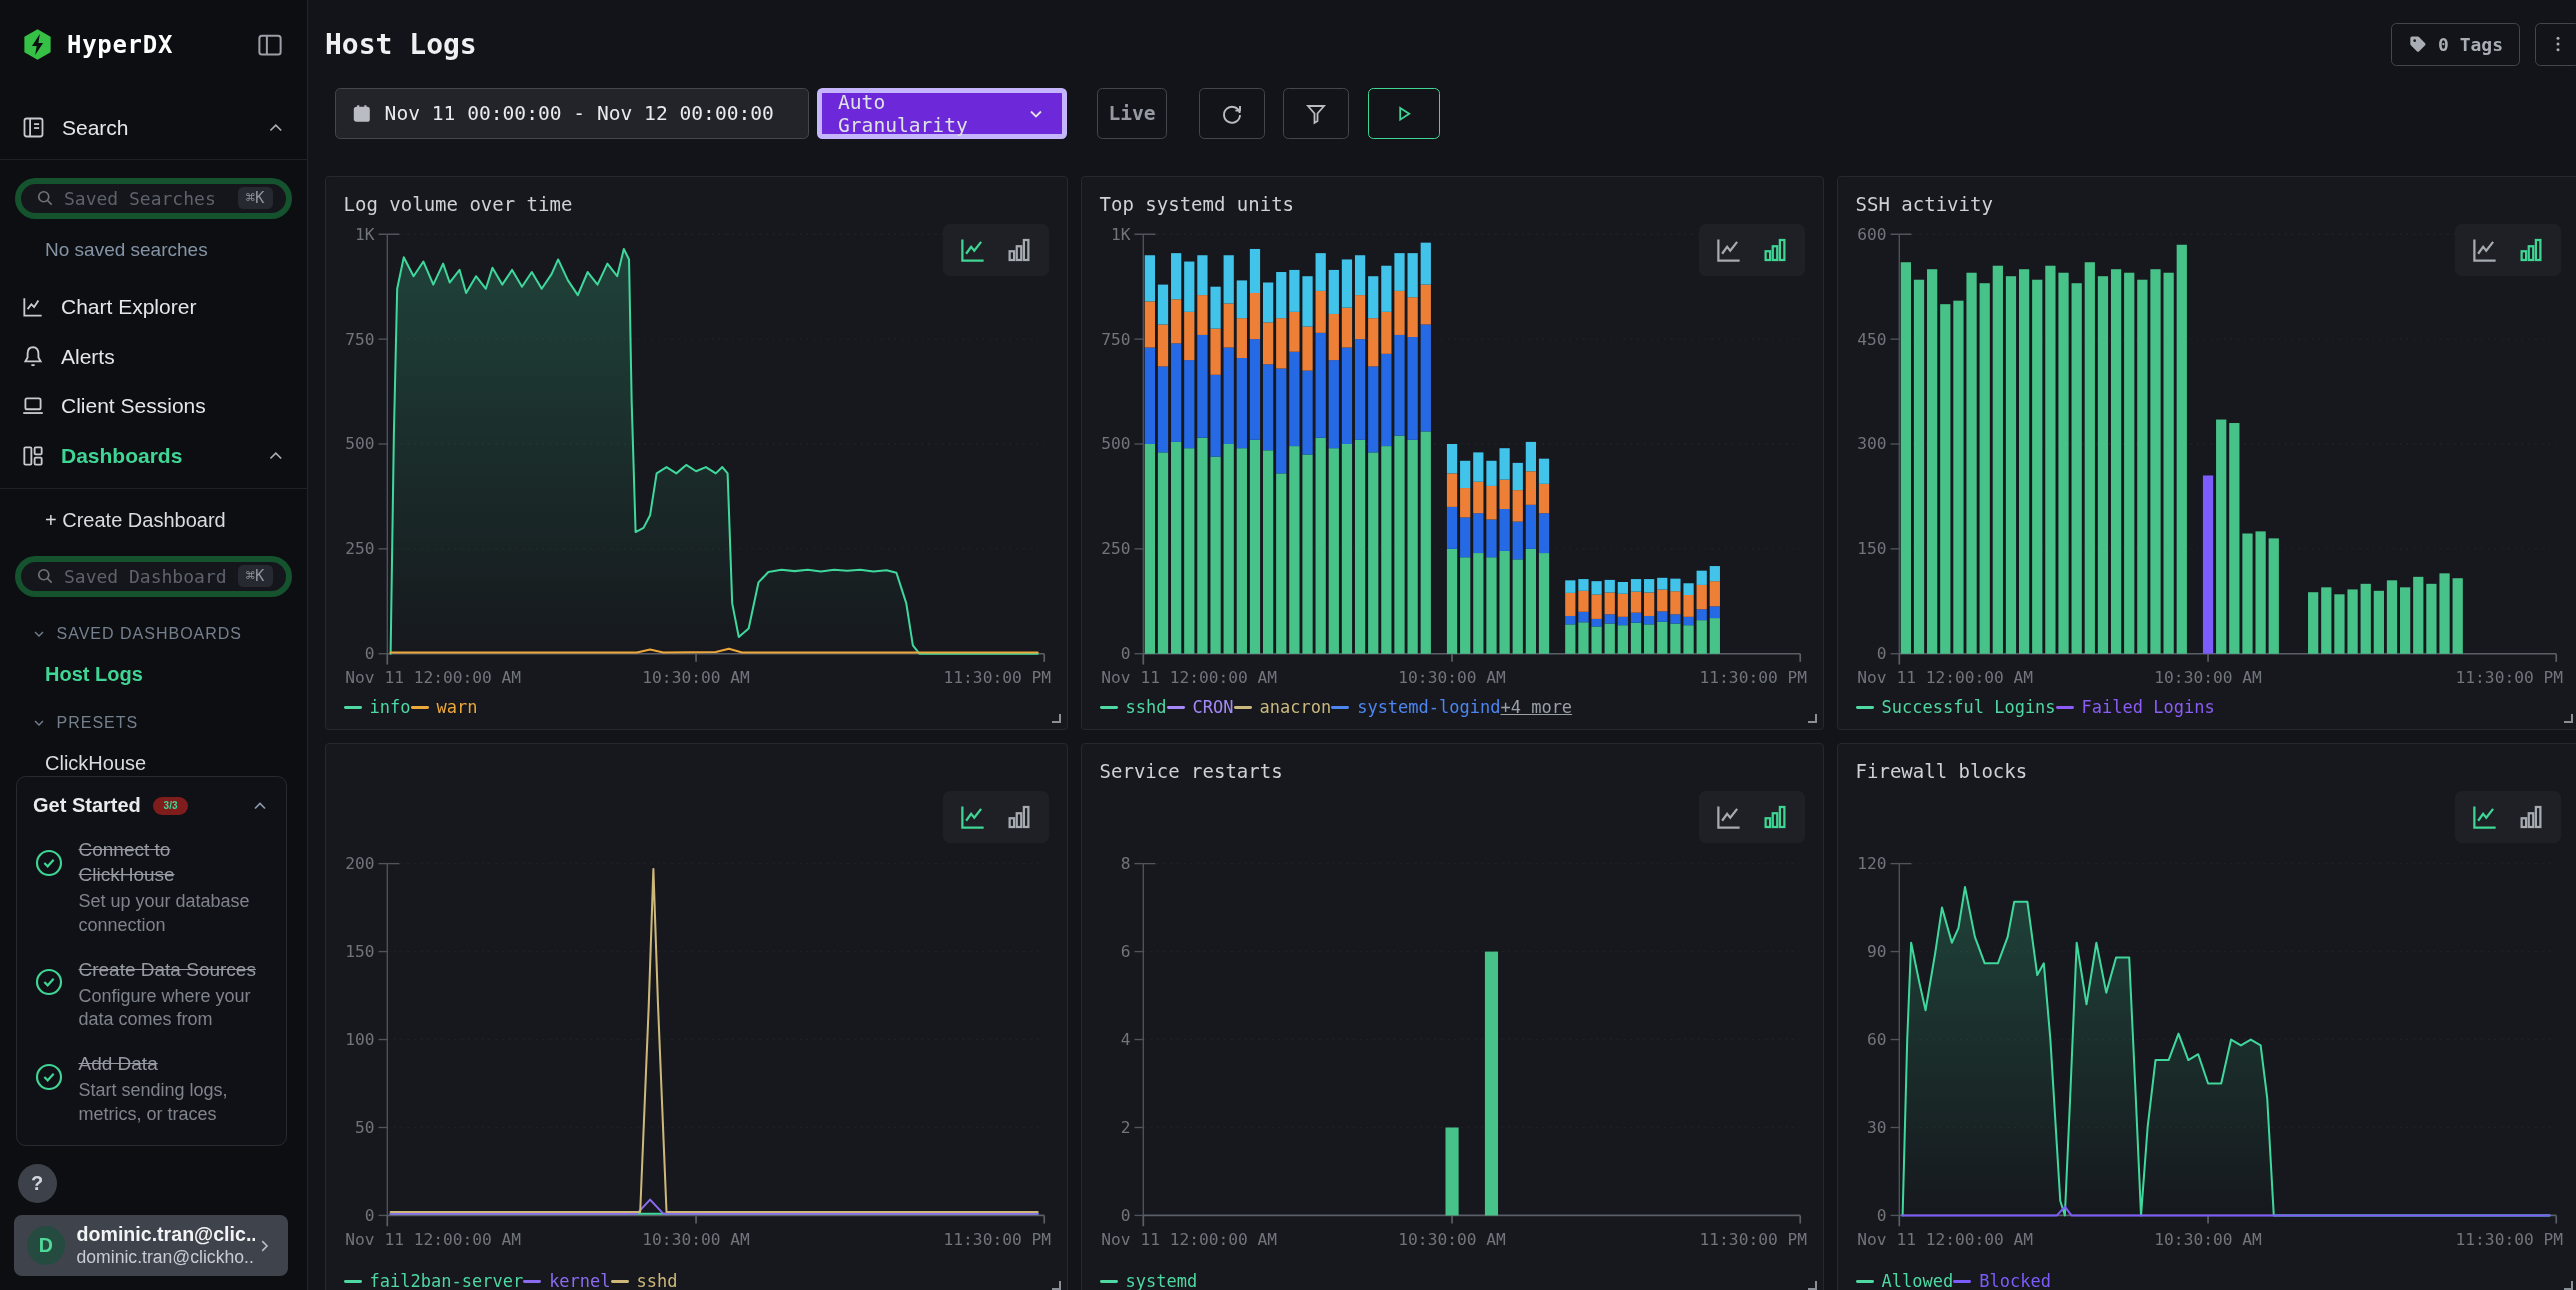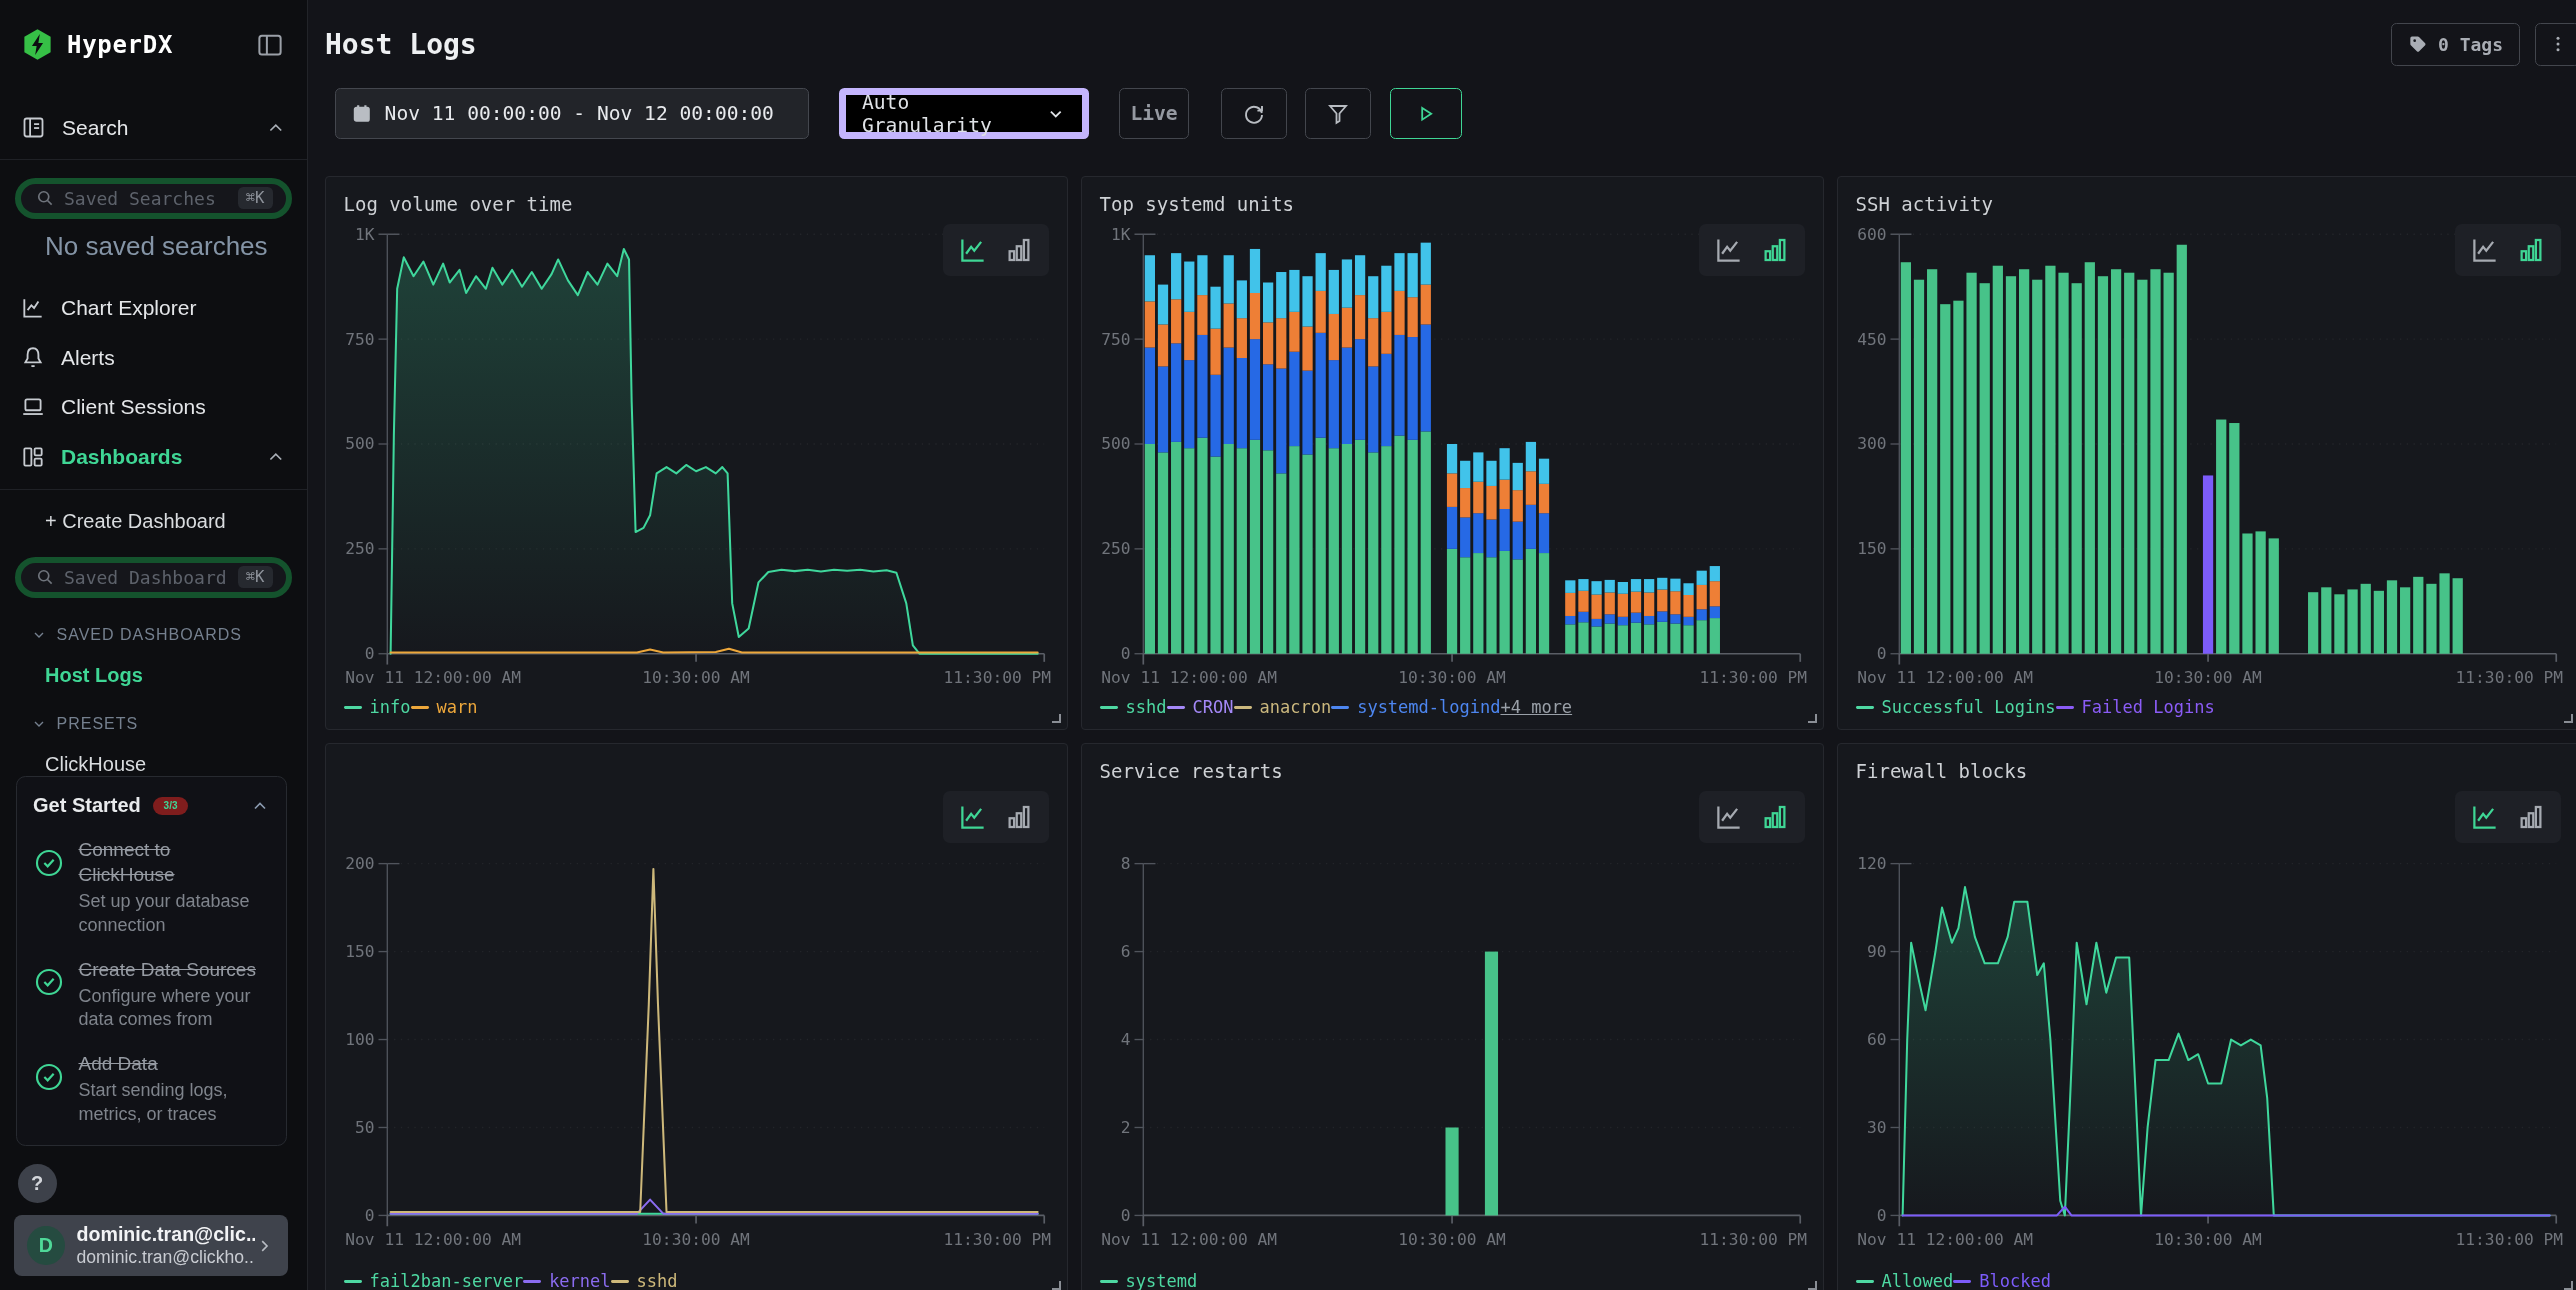--- a/index.html
+++ b/index.html
@@ -14,21 +14,21 @@
   .collapse-btn { margin-left:auto; width:35px; height:35px; display:flex; align-items:center; justify-content:center; background:none; border:none; color:#9ba0a8; cursor:pointer; }
   .nav-row { display:flex; align-items:center; gap:15px; padding:0 20px; height:47px; color:#c7cbd1; }
   .nav-row .lbl { font-size:21px; color:#e4e6e9; }
   .nav-row .chev { margin-left:auto; color:#aab0b8; }
   .nav-search { margin-top:42px;align-items:center; }
   .divider { border-top:0.7px solid #1f2126; margin-top:8px; }
   .pill { margin:17.6px 15px 0 15px; height:41px; border:6px solid #14532d; border-radius:676px; background:#15161b; display:flex; align-items:center; gap:9.5px; padding:0 13.5px; }
   .pill input { flex:1; min-width:0; background:transparent; border:none; outline:none; font-family:"DejaVu Sans Mono", monospace; font-size:18px; color:#c6cad0; }
   .pill input::placeholder { color:#5d626b; }
   .kbd { background:#26292f; border-radius:5.4px; padding:2px 8px; font-family:"DejaVu Sans Mono", monospace; font-size:15.6px; color:#8d929a; white-space:nowrap; }
-  .muted-line { margin:12px 0 0 45px; font-size:26px; color:#8494a6; }
+  .muted-line { margin:20px 0 0 45px; font-size:19px; color:#8494a6; }
   .nav-list { margin-top:23px; }
   .nav-list .nav-row { margin-top:2.7px; }
   .nav-active .lbl { color:#3fd695 !important; font-weight:bold; }
   .indent-item { margin:20px 0 0 45px; font-size:20px; color:#d9dcdf; cursor:pointer; }
   .sec-label { margin:28px 0 0 31px; display:flex; align-items:center; gap:9.5px; color:#75808f; font-size:16px; letter-spacing:1px; }
   .green-item { color:#3fd695; font-weight:bold; }
   .team-row { margin-top:51px; }
 
   .gs-card { position:absolute; left:16px; right:20px; bottom:145px; border:0.7px solid #272a30; border-radius:9.5px; background:#101116; padding:17.6px 16px 19px 16px; }
   .gs-head { display:flex; align-items:center; gap:12px; }
@@ -58,21 +58,21 @@
 
   .toolbar { display:flex; align-items:center; }
   .search-box { flex:1; height:51px; background:#1d1f24; border:1px solid #3a3e45; border-radius:5.4px; display:flex; align-items:center; padding:0 15px; gap:10.8px; }
   .search-box input { flex:1; min-width:0; background:transparent; border:none; outline:none; font-family:"DejaVu Sans Mono", monospace; font-size:19px; color:#d7dade; }
   .search-box input::placeholder { color:#666b73; }
   .lang-sql { font-family:"DejaVu Sans Mono", monospace; font-size:18px; color:#9599a1; cursor:pointer; }
   .lang-sep { color:#4a4e55; font-size:18px; }
   .lang-lucene { font-family:"DejaVu Sans Mono", monospace; font-size:18px; color:#3fd695; cursor:pointer; }
   .date-box { margin-left:10px; width:474px; height:51px; background:#222429; border:1px solid #44474e; border-radius:5.4px; display:flex; align-items:center; gap:12px; padding:0 15px; cursor:pointer; }
   .date-text { font-family:"DejaVu Sans Mono", monospace; font-size:19.6px; color:#e8eaed; white-space:nowrap; }
-  .gran-box { margin-left:30px; width:250px; height:51px; background:#000000; border:7px solid #c4b5fd; border-radius:5.4px; display:flex; align-items:center; padding:0 16px; cursor:pointer; }
+  .gran-box { margin-left:8px; width:250px; height:51px; background:#6d28d9; border:5px solid #c4b5fd; border-radius:5.4px; display:flex; align-items:center; padding:0 16px; cursor:pointer; }
   .gran-text { font-family:"DejaVu Sans Mono", monospace; font-size:19.6px; color:#dfe2e6; }
   .gran-box .chev { margin-left:auto; color:#dfe2e6; }
   .live-btn { margin-left:30px; width:70px; height:51px; font-size:19.6px; font-weight:bold; color:#9599a1; }
   .icon-btn { height:51px; width:66px; }
   .refresh-btn { margin-left:32px; } .filter-btn { margin-left:17.6px; }
   .play-btn { margin-left:19px; width:72px; height:51px; border:1.4px solid #3fd695; }
 
   
   .grid { margin-top:37px; display:grid; grid-template-columns:743px 743px 743px; grid-auto-rows:554px; gap:13px; }
   .panel { position:relative; background:#16181d; border:0.7px solid #26282e; border-radius:4px; padding:16px 17.6px; overflow:hidden; }

